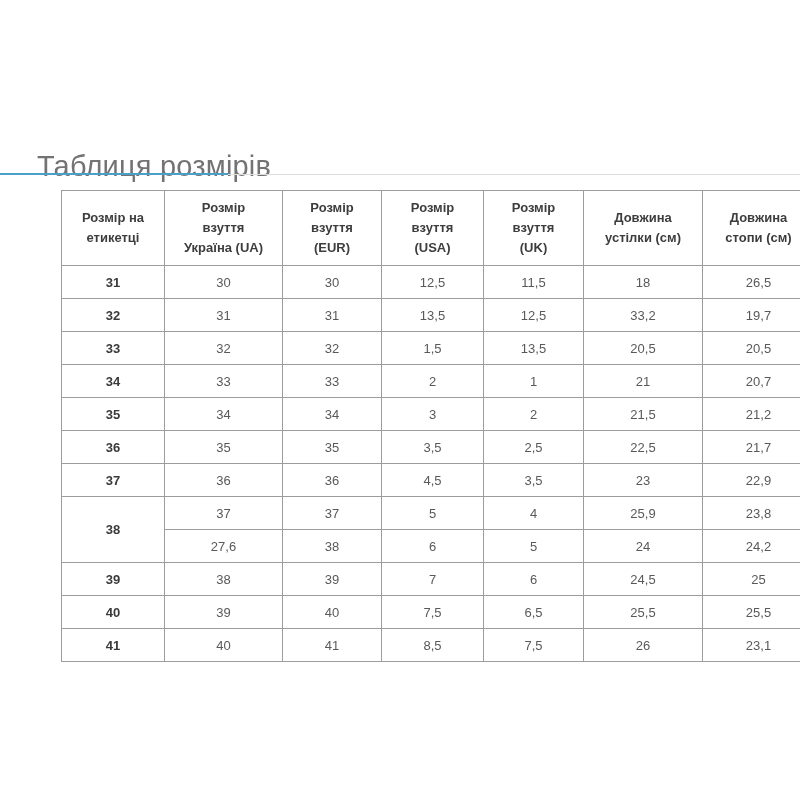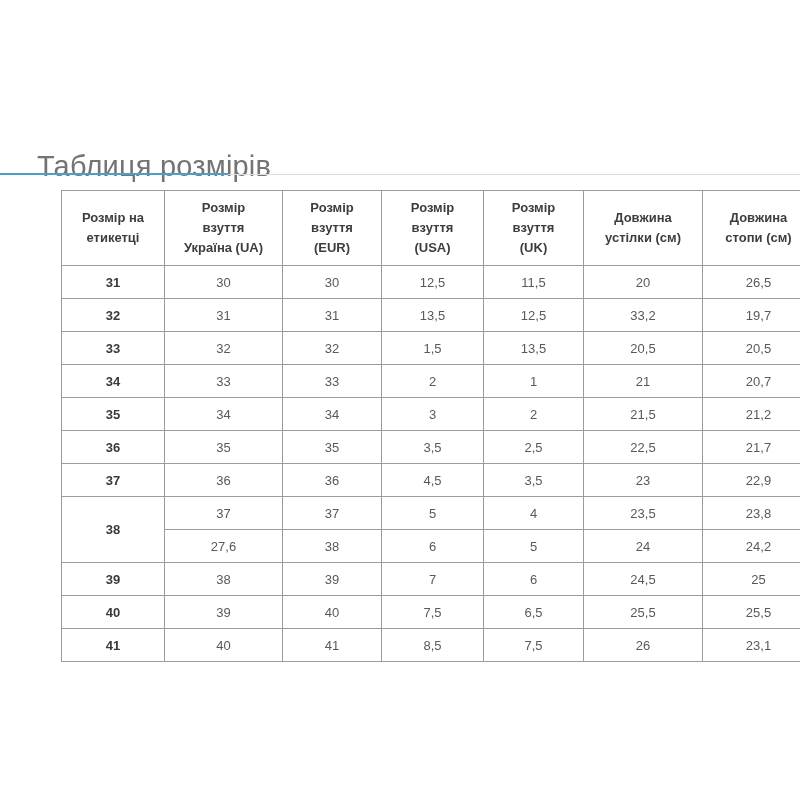--- a/index.html
+++ b/index.html
@@ -111,21 +111,21 @@
 стопи (см)</th>
       </tr>
     </thead>
     <tbody>
         <tr>
           <td class="label-cell" rowspan="1">31</td>
           <td>30</td>
           <td>30</td>
           <td>12,5</td>
           <td>11,5</td>
-          <td>20</td>
+          <td>18</td>
           <td>26,5</td>
         </tr>
         <tr>
           <td class="label-cell" rowspan="1">32</td>
           <td>31</td>
           <td>31</td>
           <td>13,5</td>
           <td>12,5</td>
           <td>33,2</td>
           <td>19,7</td>
@@ -174,21 +174,21 @@
           <td>3,5</td>
           <td>23</td>
           <td>22,9</td>
         </tr>
         <tr>
           <td class="label-cell" rowspan="2">38</td>
           <td>37</td>
           <td>37</td>
           <td>5</td>
           <td>4</td>
-          <td>23,5</td>
+          <td>25,9</td>
           <td>23,8</td>
         </tr>
         <tr>
           <td>27,6</td>
           <td>38</td>
           <td>6</td>
           <td>5</td>
           <td>24</td>
           <td>24,2</td>
         </tr>

